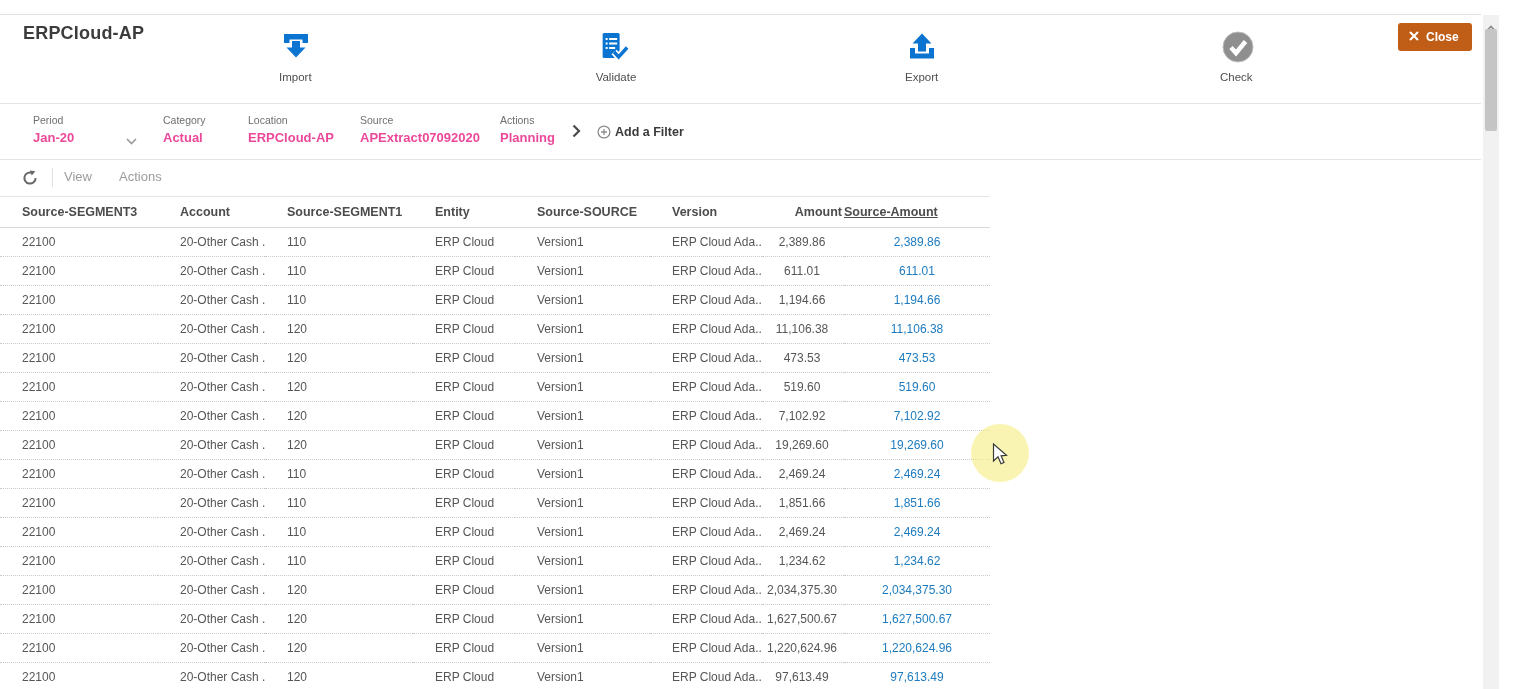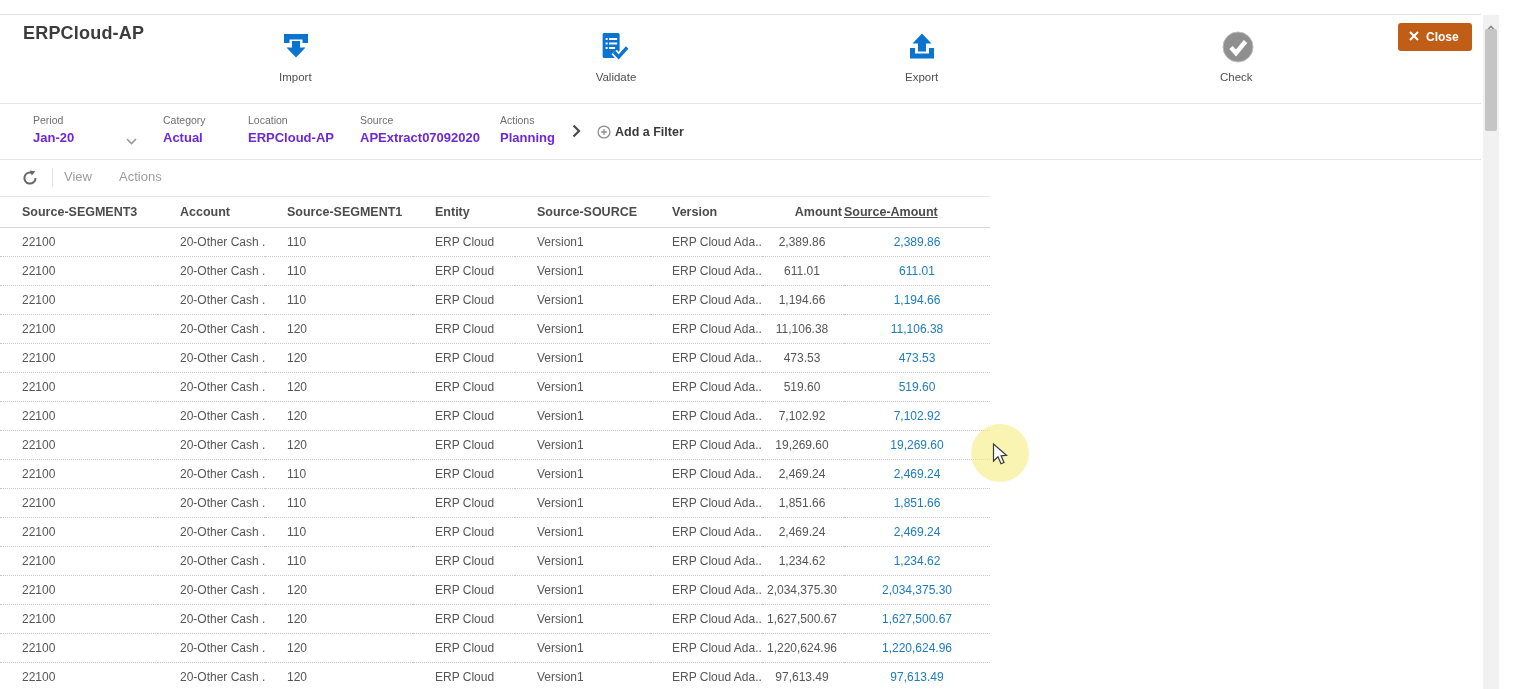--- a/index.html
+++ b/index.html
@@ -20,21 +20,21 @@
   .hdr-action .aicon{ height:36px; display:flex; align-items:center; justify-content:center; }
   .hdr-action .alabel{ margin-top:6px; font-size:11.5px; color:#4f4f4f; }
   .close-btn{ position:absolute; top:8px; left:1398px; display:flex; align-items:center; gap:7px;
     background:var(--close-bg,#c05d17); color:#fff; border:none; border-radius:3px;
     padding:7px 13px 7px 11px; font-size:12px; font-weight:bold; font-family:inherit; cursor:pointer;text-align:right;}
 
   
   .pov-bar{ position:relative; height:56px; border-bottom:1px solid #e4e4e4; }
   .pov-item{ position:absolute; top:10px; }
   .pov-label{ font-size:10.5px; color:#6f6f6f; }
-  .pov-value{ margin-top:4px; font-size:13px; font-weight:bold; color:#6d28d9; display:flex; align-items:flex-end; cursor:pointer; white-space:nowrap;}
+  .pov-value{ margin-top:4px; font-size:13px; font-weight:bold; color:#ec4899; display:flex; align-items:flex-end; cursor:pointer; white-space:nowrap;}
   .pov-chevron-right{ position:absolute; left:572px; top:20px; }
   .add-filter{ position:absolute; left:597px; top:21px; display:flex; align-items:center; gap:4px;
     font-size:12.5px; font-weight:bold; color:#3a3a3a; cursor:pointer;}
 
   
   .grid-toolbar{ position:relative; height:36px; }
   .refresh-btn{ position:absolute; left:20px; top:8px; background:none; border:none; cursor:pointer; padding:2px;}
   .tb-sep{ position:absolute; left:52px; top:8px; width:1px; height:19px; background:#e0e0e0; }
   .tb-menu{ position:absolute; top:9px; font-size:13px; color:#9c9c9c; cursor:pointer; background:none; border:none; font-family:inherit;}
   .tb-menu.view{ left:64px; } .tb-menu.actions{ left:119px; }

